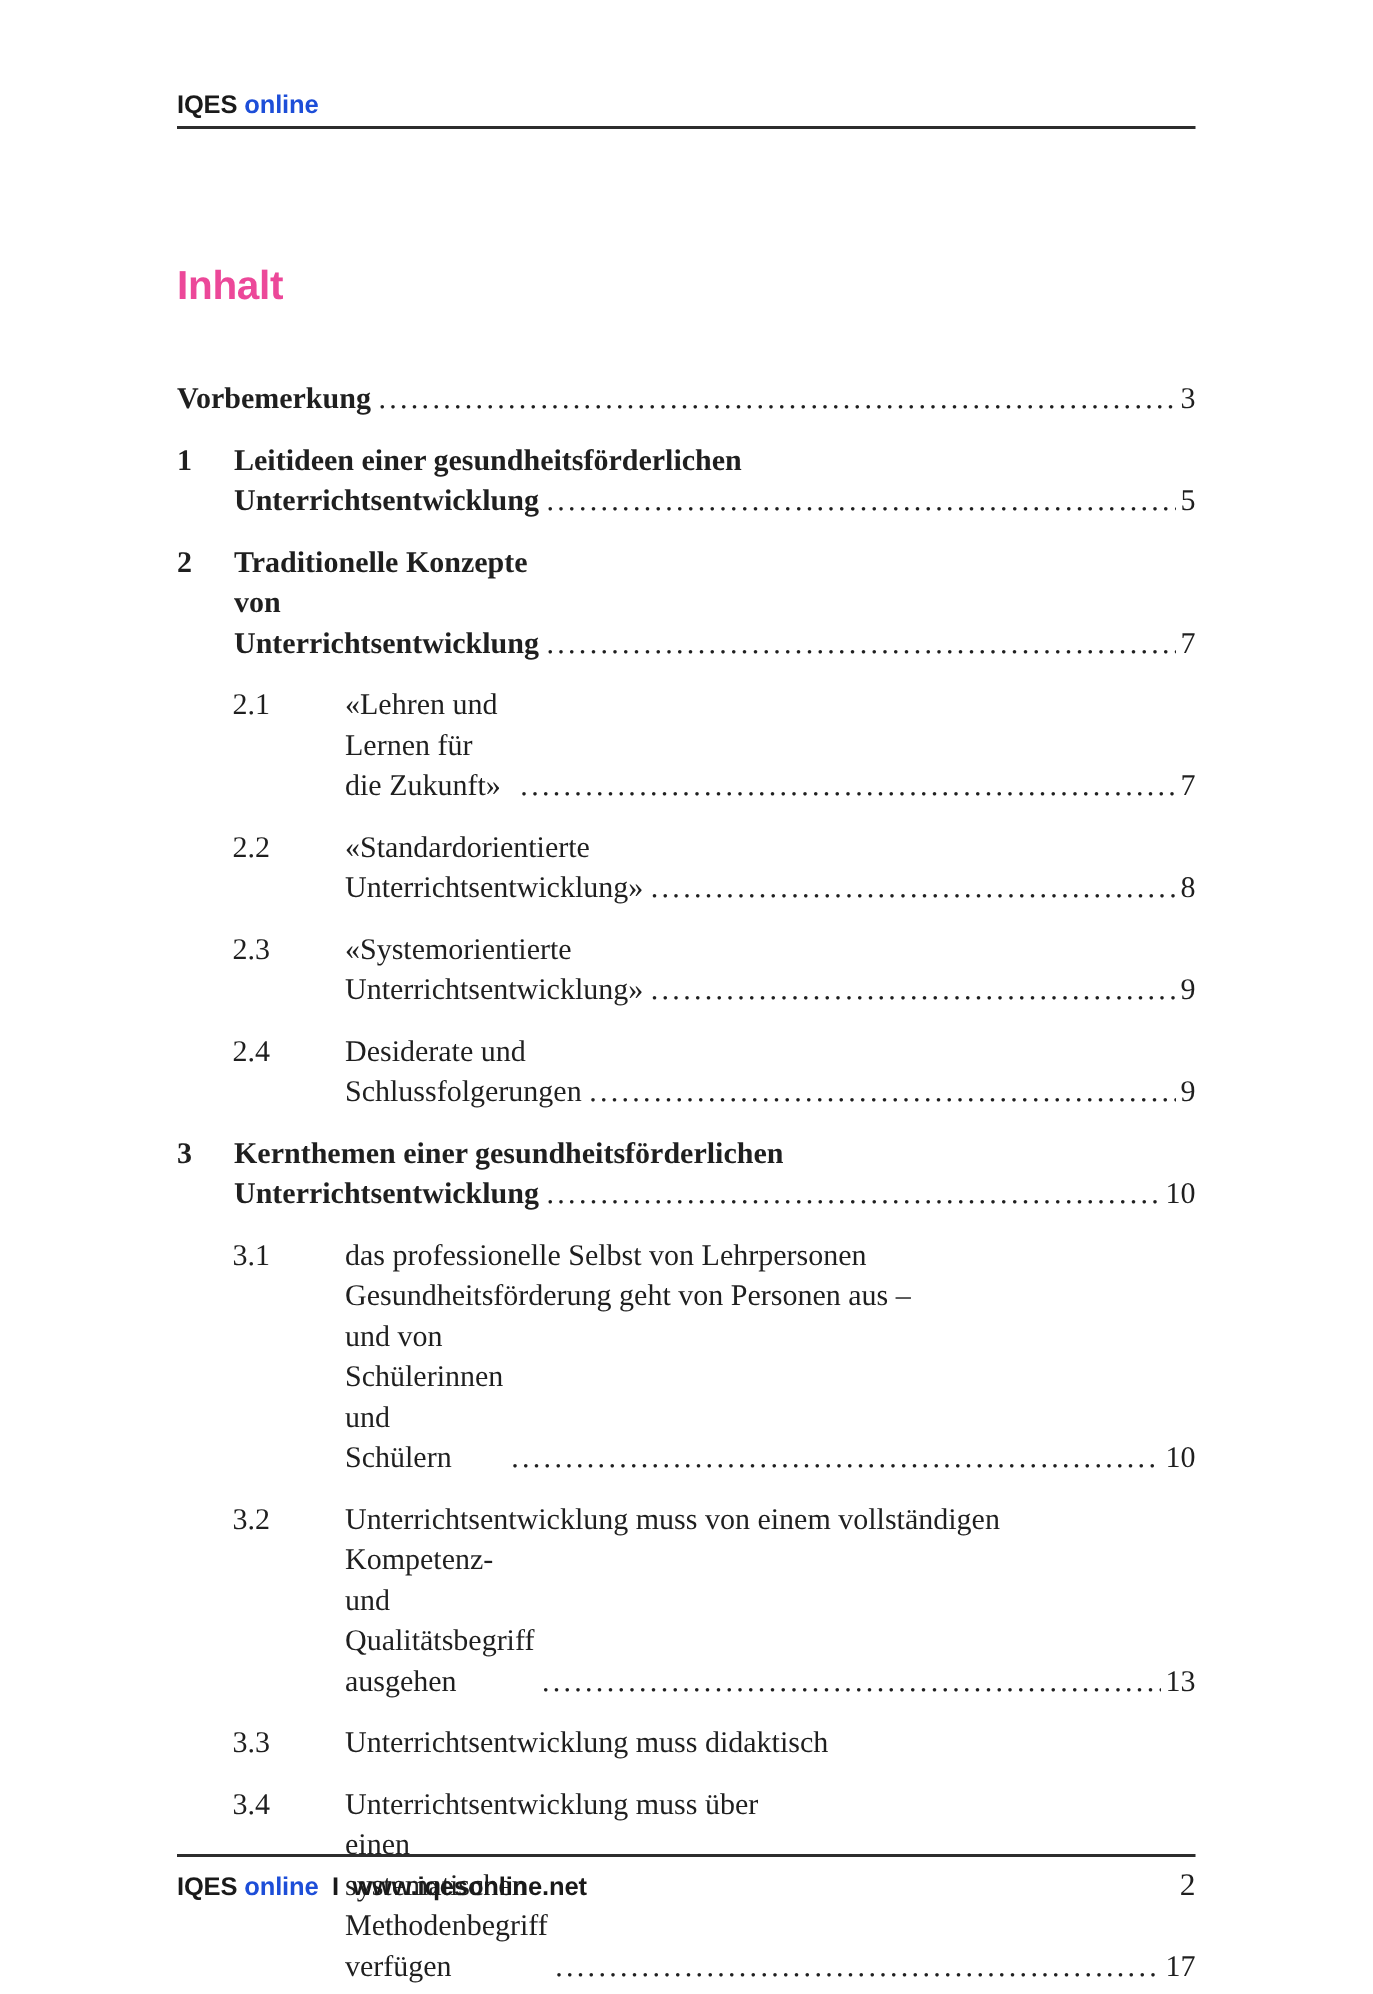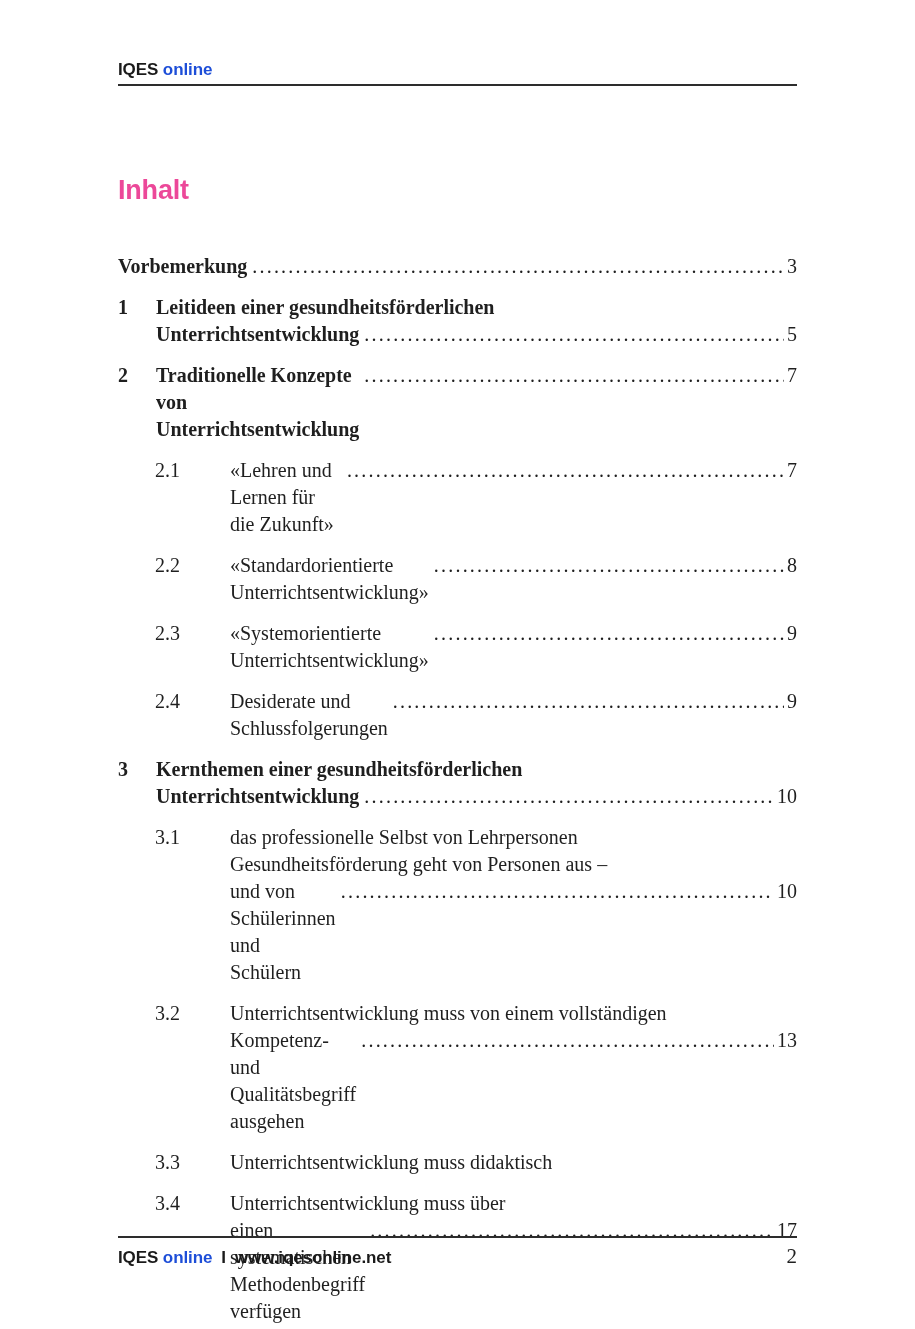--- a/index.html
+++ b/index.html
@@ -37,21 +37,21 @@
     position: absolute; top: 253px; left: 118px; right: 118px;
     font-family: "Liberation Serif", serif;
     font-size: 20px; line-height: 27px; color: #1f1f1f;
   }
   .entry { display: flex; margin-bottom: 14px; }
   .entry.l1 > .num { flex: 0 0 38px; }
   .entry.l2 { padding-left: 37px; }
   .entry.l2 > .num { flex: 0 0 75px; }
   .entry .body { flex: 1; min-width: 0; }
   .entry.bold .num, .entry.bold .line, .entry.bold .txt { font-weight: 700; }
-  .lead { display: flex; align-items: flex-start; }
+  .lead { display: flex; align-items: flex-end; }
   .txt { flex: 0 1 auto; }
   .dots {
     flex: 1 1 auto; min-width: 12px; overflow: hidden; white-space: nowrap;
     margin: 0 3px 0 5px; font-weight: 400; color: #1f1f1f;
   }
   .dots::after {
     content: "...................................................................................................................................................................";
     letter-spacing: 2.2px;
   }
   .pg { flex: 0 0 auto; font-weight: 400; }

